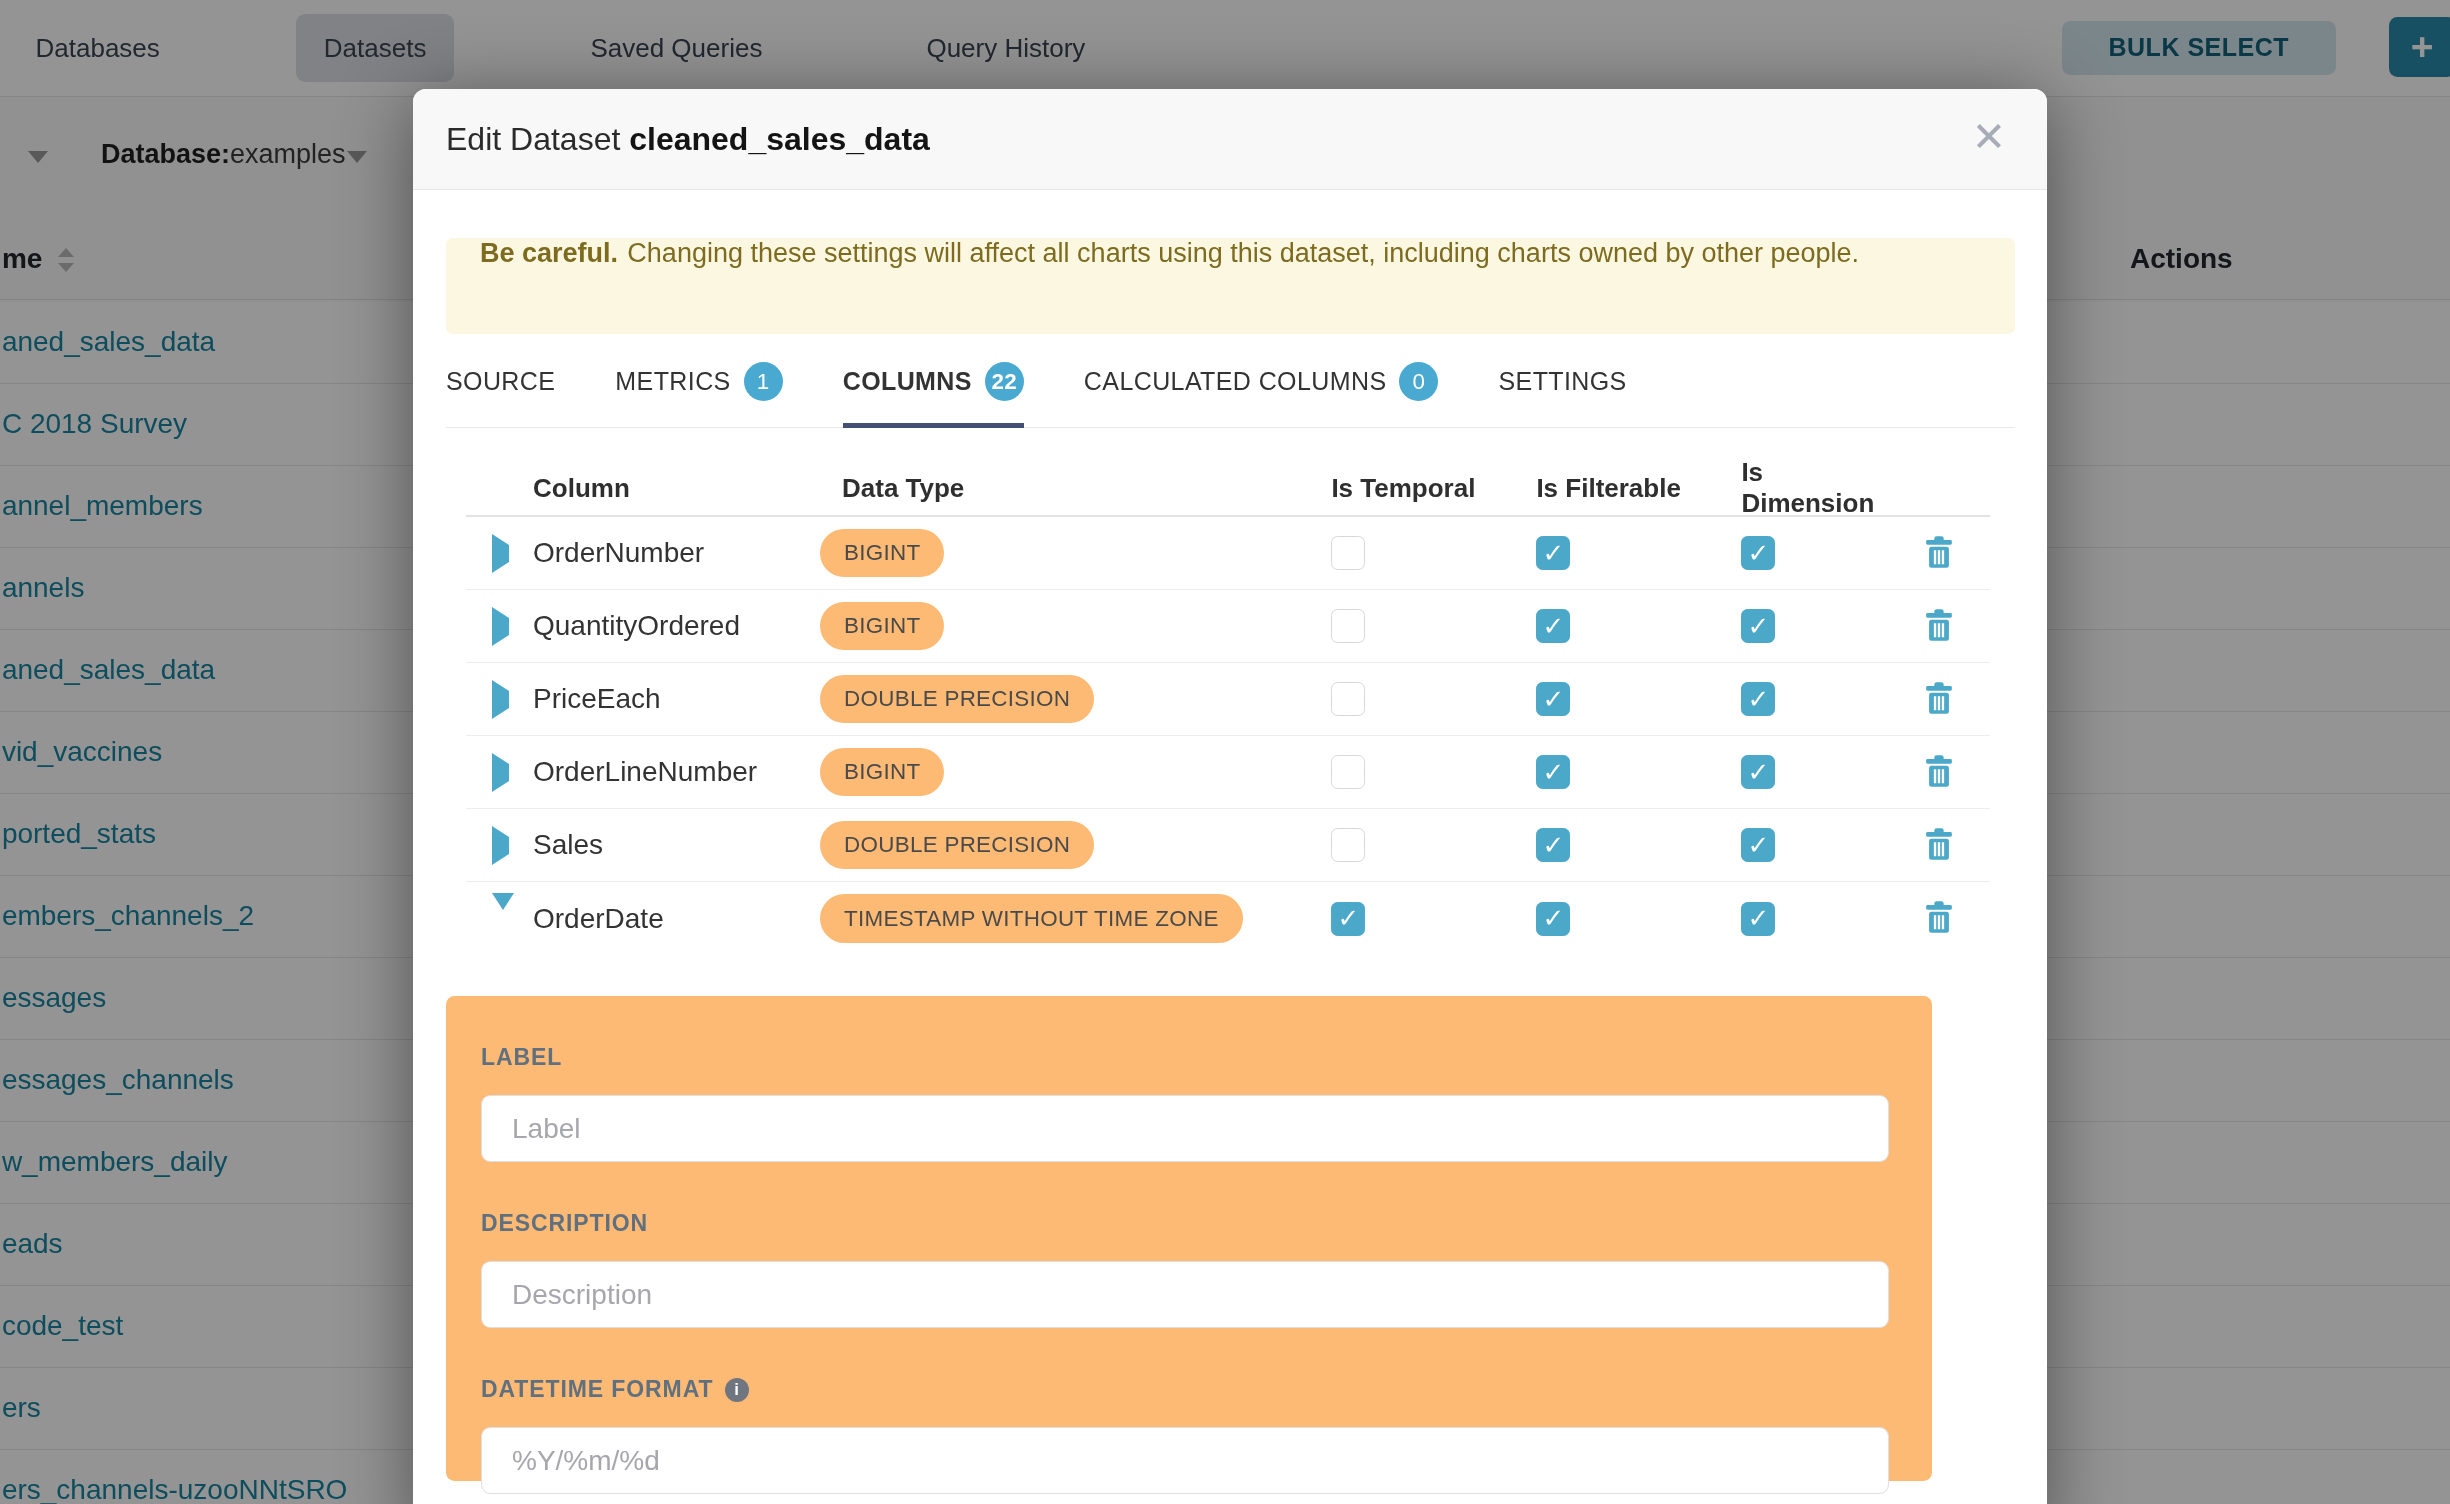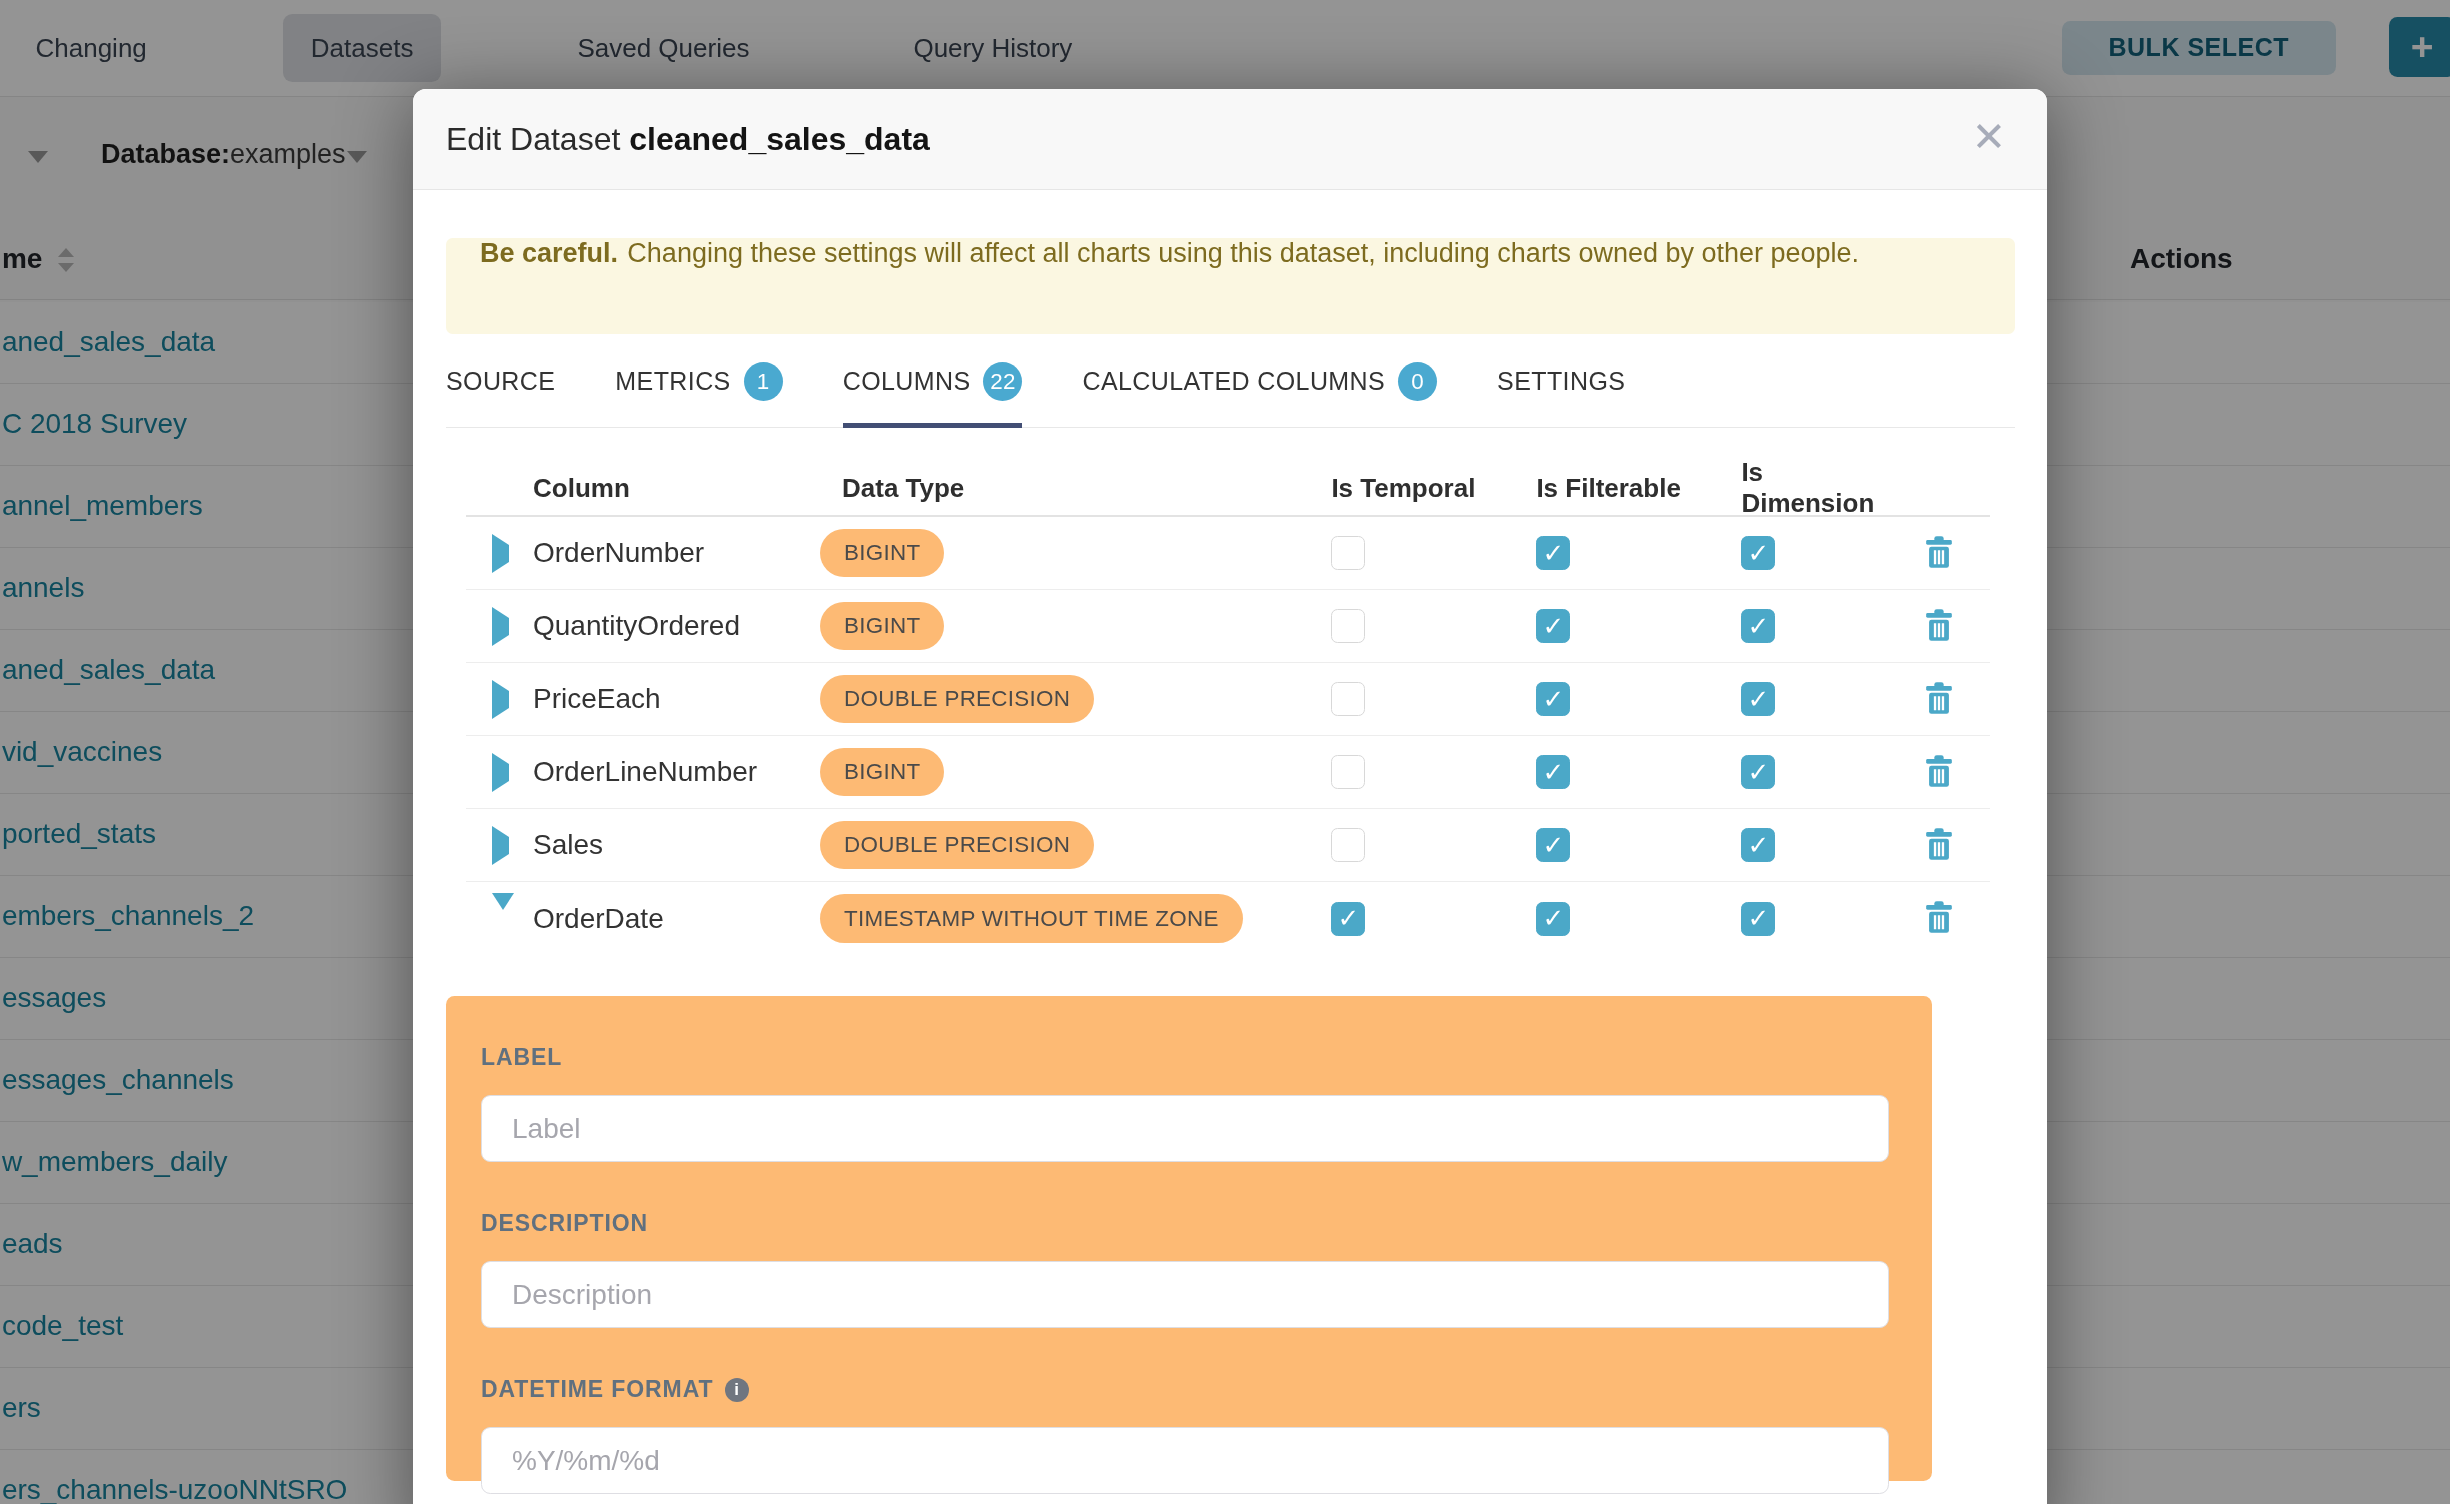--- a/index.html
+++ b/index.html
@@ -51,21 +51,21 @@
   .modal-close { position:absolute; right:41px; top:28px; font-size:41px; color:#a7acb9; line-height:1; cursor:pointer; }
 
   .banner { position:absolute; left:33px; top:149px; width:1569px; height:96px; background:#fbf7e1;
     border-radius:6.5px; display:flex; padding:0 34px; font-size:27px; color:#7d6b1f; }
   .banner b { margin-right:9.3px; }
 
   .tabs { position:absolute; left:33px; top:260px; width:1569px; border-bottom:1.9px solid #e8e8e8;
     display:flex; gap:60px; }
   .tab { display:flex; align-items:center; padding:13px 0 22.4px 0; font-size:25px; color:#333;
     letter-spacing:0.4px; cursor:pointer; border-bottom:5.6px solid transparent; margin-bottom:-1.9px; }
-  .tab.active { border-bottom-color:#424e74; }
+  .tab.active { border-bottom-color:#424e74;font-weight:bold; }
   .tab-badge { display:inline-flex; align-items:center; justify-content:center; margin-left:13px;
     min-width:39px; height:39px; padding:0 5.6px; border-radius:19.6px; background:#4aa9d0; color:#fff; font-size:22.4px; }
 
   .cols-table { position:absolute; left:53px; top:368px; width:1524px; }
   .mrow { display:grid; grid-template-columns:67px 287px 503px 205px 205px 168px 89px; align-items:center; }
   .mrow.head { height:60px; border-bottom:2.8px solid #e3e3e3; }
   .mrow.body-row { height:73px; border-bottom:0.9px solid #ededed; }
   .mrow.body-row.last { border-bottom:none; }
   .th { font-size:26px; font-weight:700; color:#2f2f2f; }
   .th.shift { margin-left:8.4px; }
@@ -93,21 +93,21 @@
     border-radius:9.3px; background:#fff; font-size:28px; color:#333; padding:0 30px;
     font-family:"Liberation Sans","DejaVu Sans",sans-serif; }
   .field-input::placeholder { color:#a6a6ad; }
 </style>
 </head>
 <body>
 
 <div class="page">
   <div class="topnav">
     <div class="nav-items">
-        <div class="nav-item">Changing</div>
+        <div class="nav-item">Databases</div>
         <div class="nav-item active">Datasets</div>
         <div class="nav-item">Saved Queries</div>
         <div class="nav-item">Query History</div>
       </div>
     <button class="bulk-btn">BULK SELECT</button>
     <button class="add-btn">
       <span>+</span>
     </button>
   </div>
 

